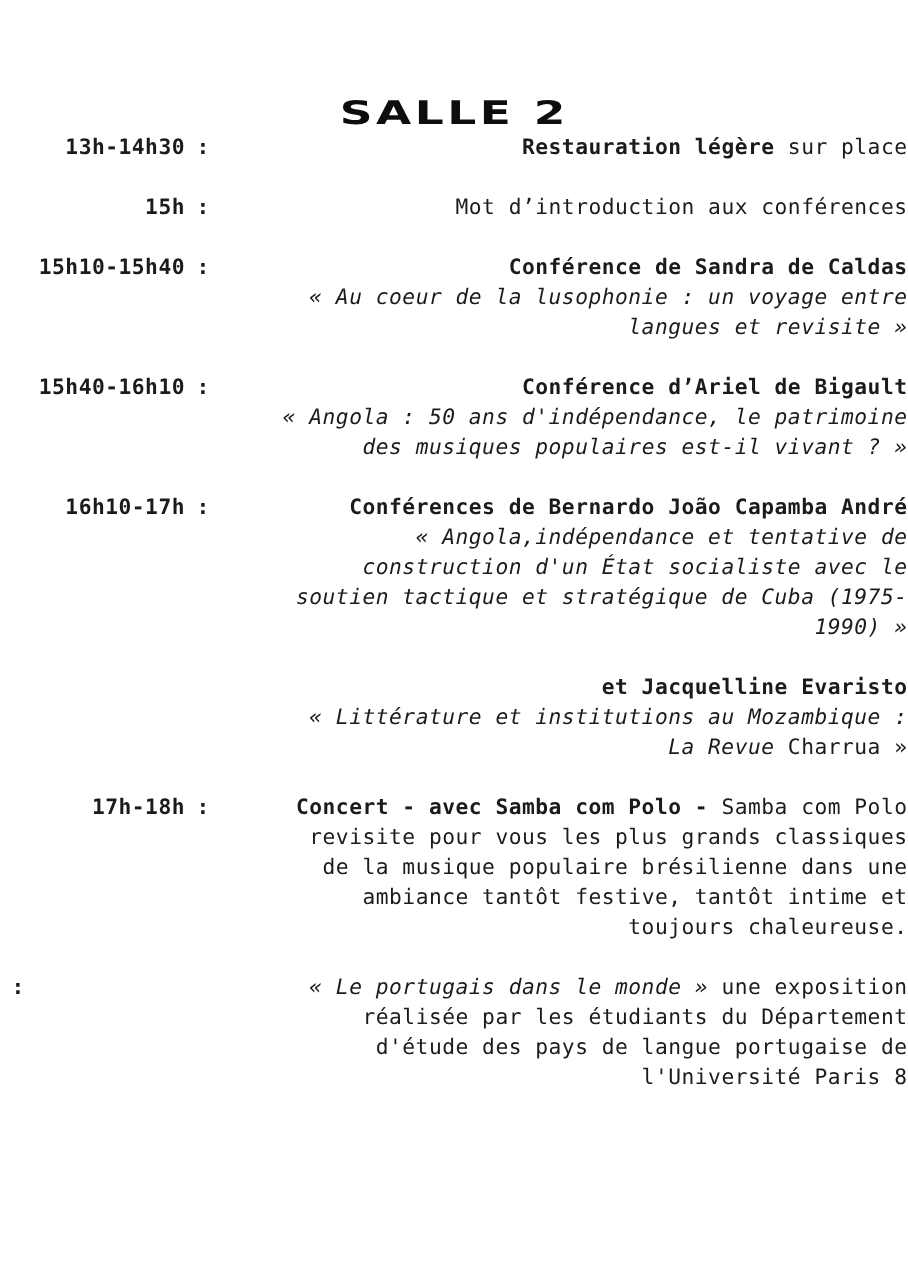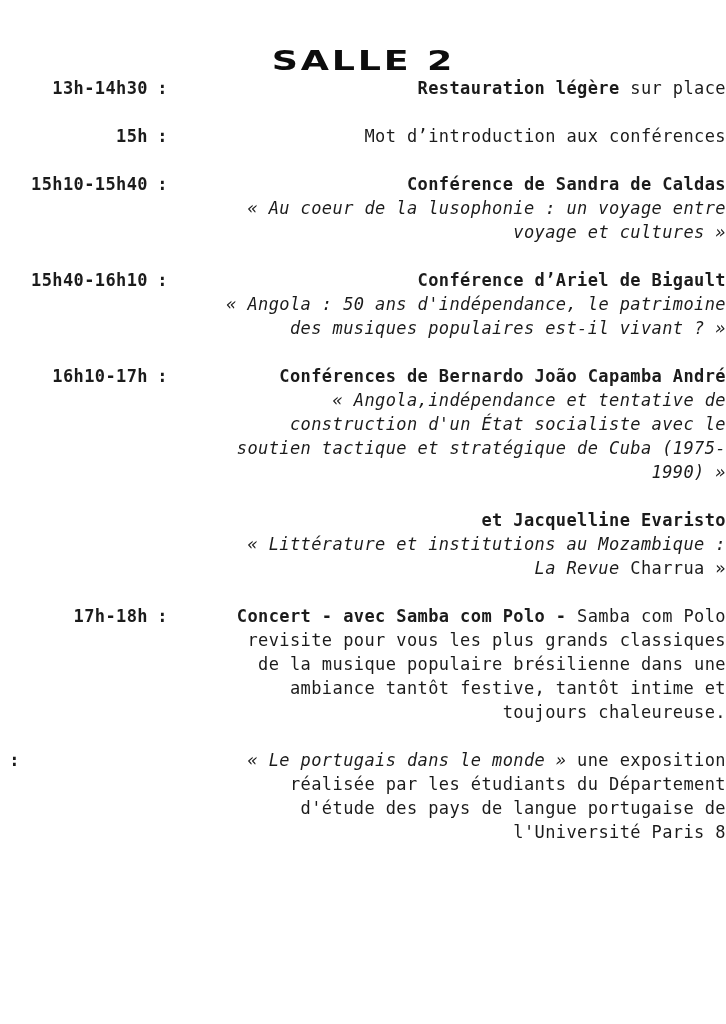--- a/index.html
+++ b/index.html
@@ -16,21 +16,21 @@
     background: #ffffff;
     color: #1b1b1b;
     font-family: "DejaVu Sans Mono", "Liberation Mono", monospace;
     font-size: 17px;
     line-height: 24px;
     letter-spacing: 0.4px;
     overflow: hidden;
   }
   .title {
     margin: 0;
-    padding-top: 46px;
+    padding-top: 76px;
     text-align: center;
     font-family: "DejaVu Sans", "Liberation Sans", sans-serif;
     font-size: 26px;
     line-height: 30px;
     font-weight: bold;
     letter-spacing: 2px;
     color: #0d0d0d;
   }
   .title-inner {
     display: inline-block;
@@ -91,21 +91,21 @@
         <div class="event-content">
           <div class="content-line"><span class="seg regular">Mot d’introduction aux conférences</span></div>
         </div>
       </div>
       <div class="event">
         <div class="event-time">15h10-15h40</div>
         <div class="event-colon">:</div>
         <div class="event-content">
           <div class="content-line"><span class="seg bold">Conférence de Sandra de Caldas</span></div>
           <div class="content-line"><span class="seg italic">« Au coeur de la lusophonie : un voyage entre</span></div>
-          <div class="content-line"><span class="seg italic">voyage et cultures »</span></div>
+          <div class="content-line"><span class="seg italic">langues et revisite »</span></div>
         </div>
       </div>
       <div class="event">
         <div class="event-time">15h40-16h10</div>
         <div class="event-colon">:</div>
         <div class="event-content">
           <div class="content-line"><span class="seg bold">Conférence d’Ariel de Bigault</span></div>
           <div class="content-line"><span class="seg italic">« Angola : 50 ans d'indépendance, le patrimoine</span></div>
           <div class="content-line"><span class="seg italic">des musiques populaires est-il vivant ? »</span></div>
         </div>

